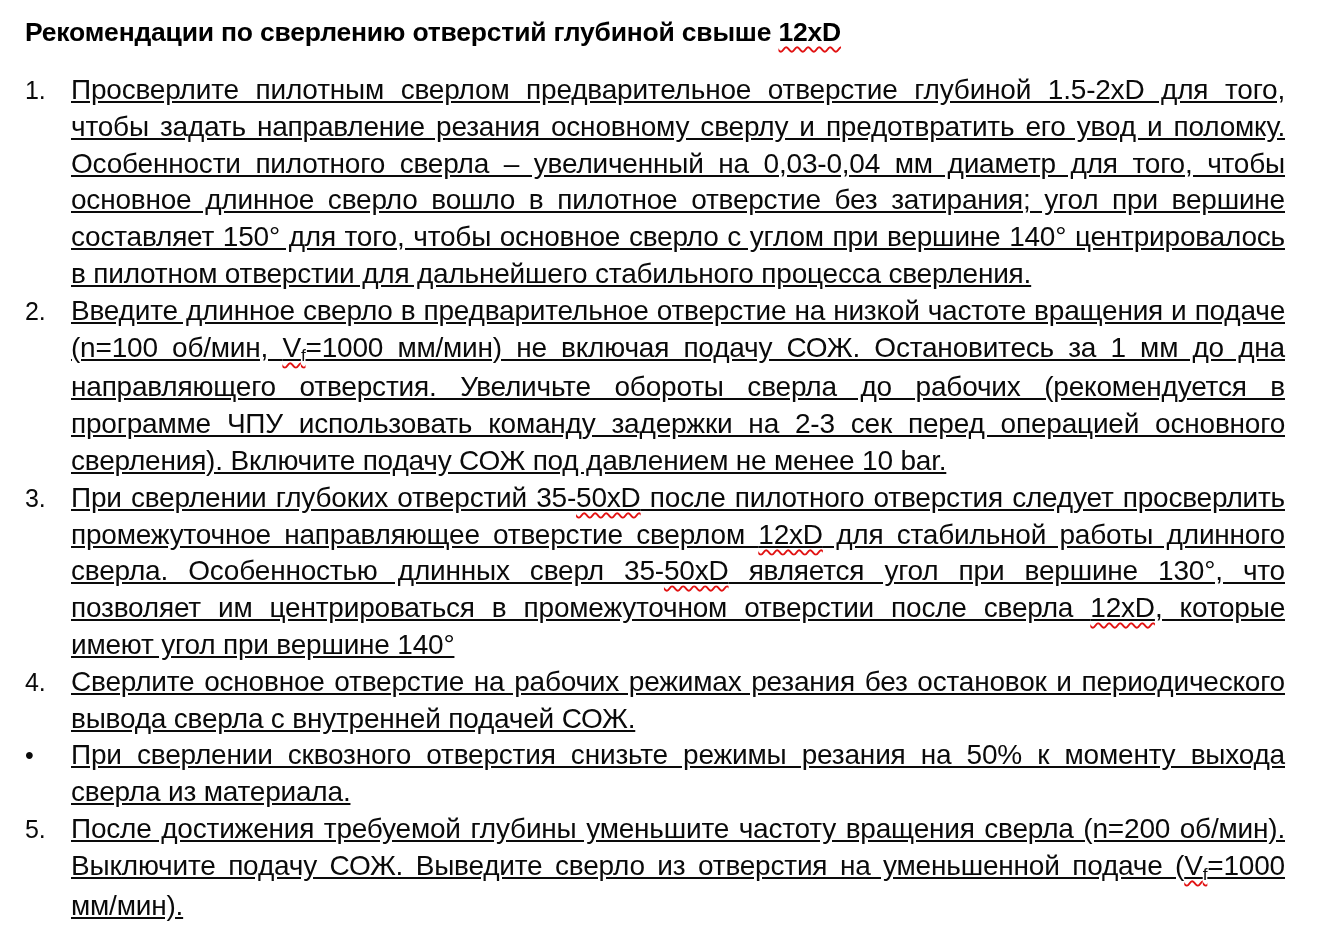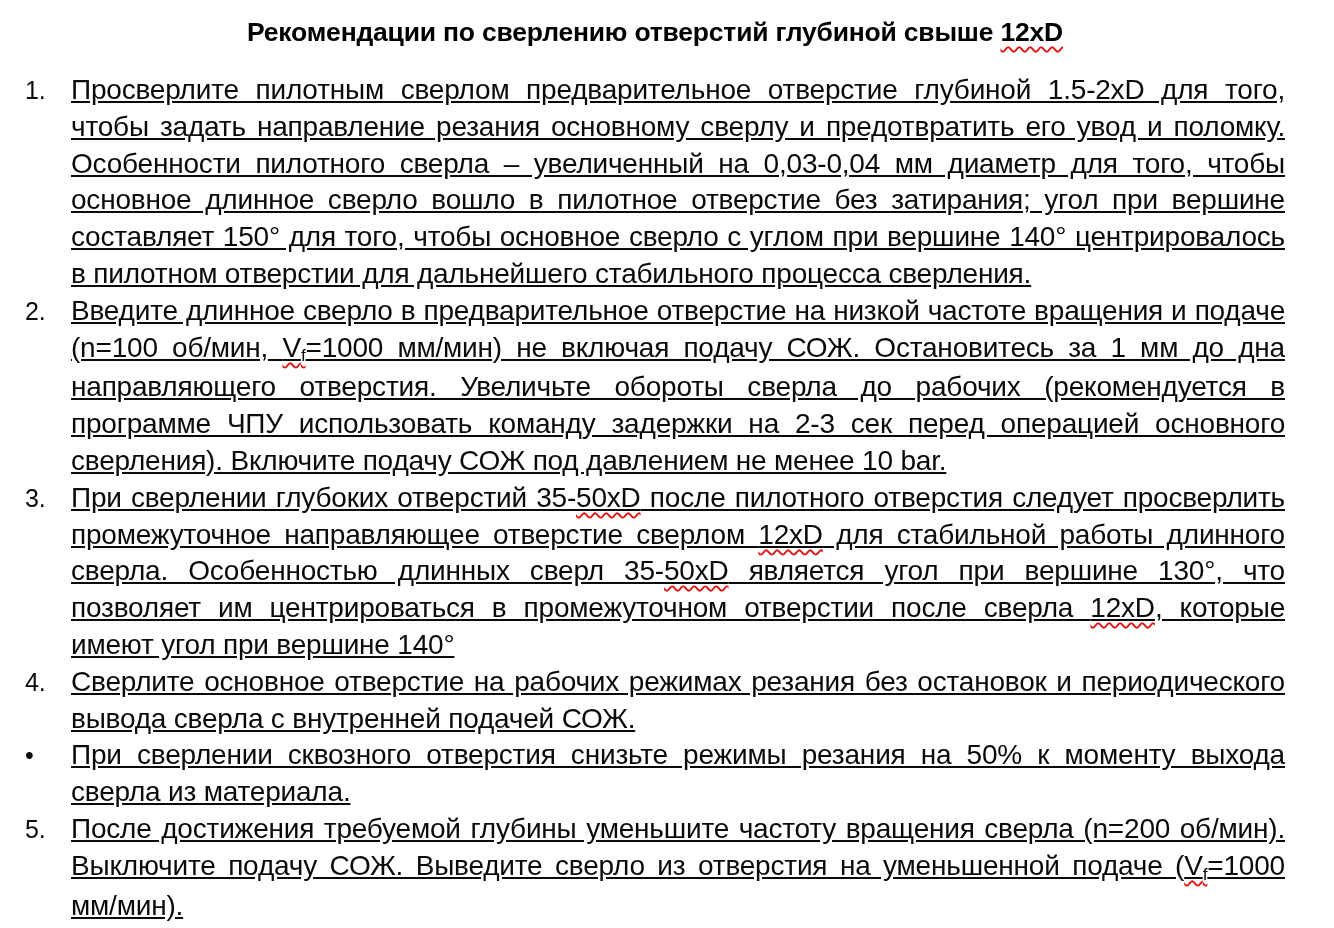--- a/index.html
+++ b/index.html
@@ -5,21 +5,21 @@
   html,body{margin:0;padding:0;background:#ffffff;}
   body{
     width:1334px;height:928px;overflow:hidden;
     font-family:"Liberation Sans","DejaVu Sans",sans-serif;
     color:#0a0a0a;
     -webkit-font-smoothing:antialiased;
   }
   .page{padding:14px 49px 0 25px;}
   .title{
     font-size:26.5px;font-weight:bold;letter-spacing:-0.2px;
-    margin:0 0 21px 0;line-height:37px;color:#000;text-align:center;
+    margin:0 0 21px 0;line-height:37px;color:#000;
   }
   .list{margin:0;padding:0;}
   .item{display:flex;align-items:flex-start;}
   .marker{
     flex:0 0 46px;width:46px;
     font-size:25px;line-height:36.8px;letter-spacing:-0.2px;
   }
   .item-text{
     flex:1;
     font-size:28px;line-height:36.8px;letter-spacing:-0.2px;

